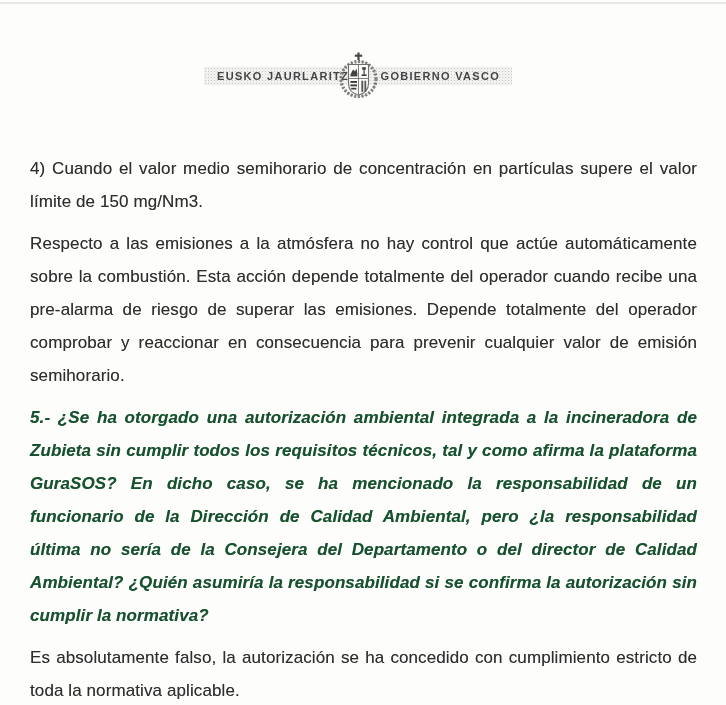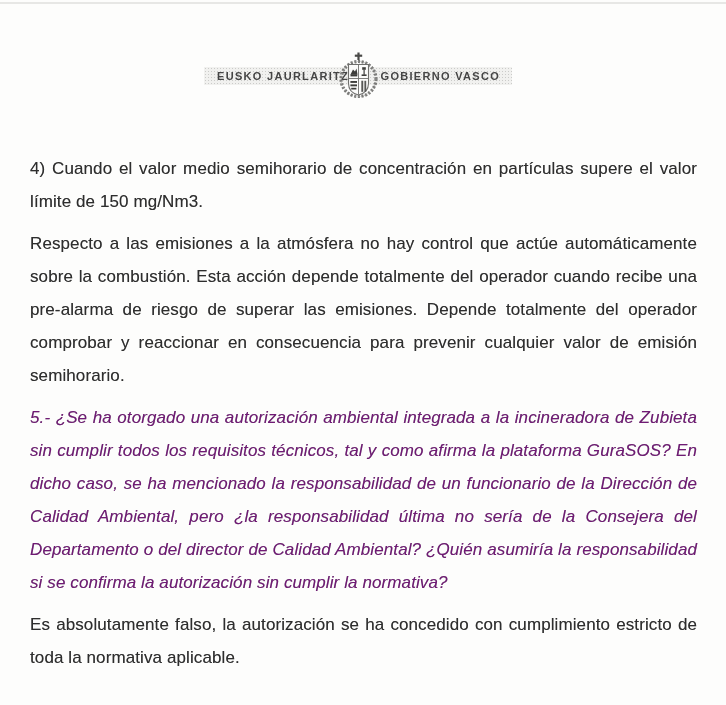--- a/index.html
+++ b/index.html
@@ -66,23 +66,23 @@
     margin: 0 0 9px 0;
     font-size: 17px;
     line-height: 33px;
     color: #2e2e2e;
     letter-spacing: 0.1px;
     text-align: justify;
     text-align-last: left;
     text-shadow: 0 0 0.4px rgba(40,40,40,0.45);
   }
   .para.q {
-    font-weight: 400;
+    font-weight: 700;
     font-style: italic;
-    color: #701a75;
+    color: #14532d;
   }
 </style>
 </head>
 <body>
 
 <div class="page">
 
   <div class="top-rule"></div>
 
   <div class="masthead">

